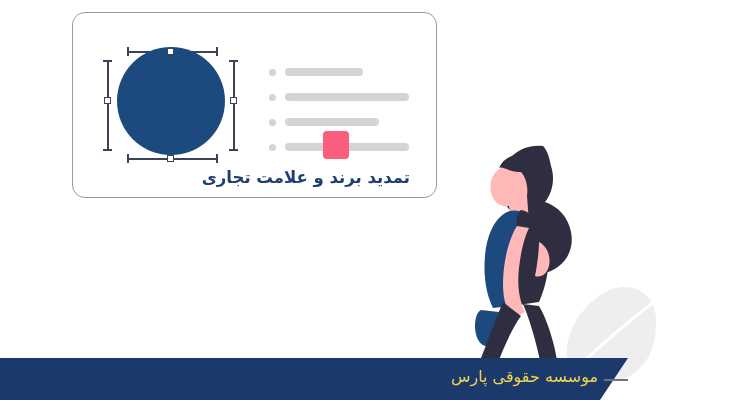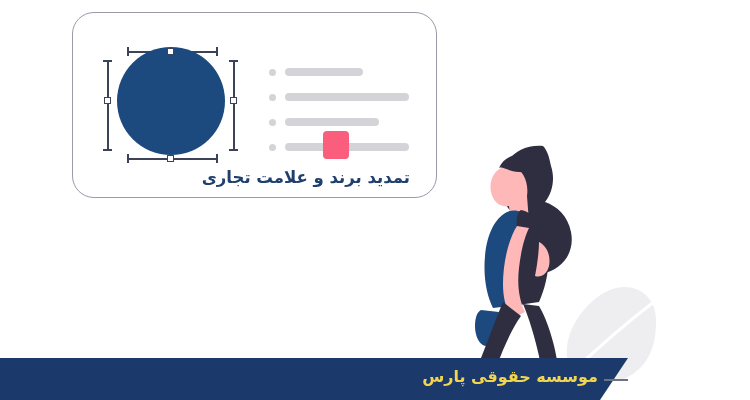--- a/index.html
+++ b/index.html
@@ -30,21 +30,21 @@
 
   
   .card {
     position: absolute;
     left: 72px;
     top: 12px;
     width: 365px;
     height: 186px;
     background: #ffffff;
     border: 1.4px solid #9a9aa8;
-    border-radius: 22px;
+    border-radius: 13px;
     box-sizing: border-box;
   }
 
   .shape-circle {
     position: absolute;
     left: 44px;
     top: 34px;
     width: 108px;
     height: 108px;
     border-radius: 50%;
@@ -154,21 +154,21 @@
     font-size: 15px;
     font-family: "DejaVu Serif", serif;
     letter-spacing: 0.2px;
   }
   .footer-brand {
     position: absolute;
     right: 152px;
     top: 9px;
     color: #f2d54e;
     font-size: 16px;
-    font-weight: bold;
+    font-weight: normal;
     direction: rtl;
     font-family: "DejaVu Sans", sans-serif;
   }
   .footer-rule {
     position: absolute;
     left: 604px;
     top: 21px;
     width: 24px;
     height: 2px;
     background: #6b7280;

